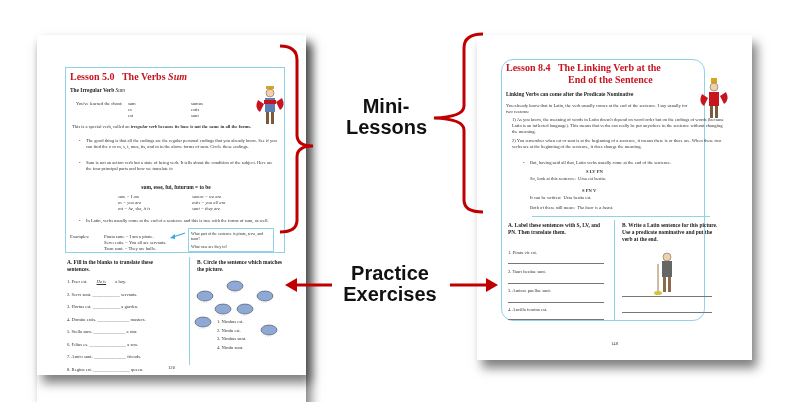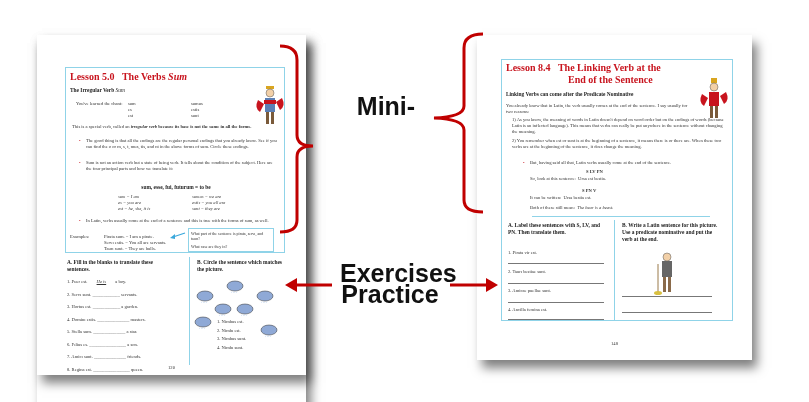--- a/index.html
+++ b/index.html
@@ -6,21 +6,21 @@
   body { width: 809px; height: 402px; background: #fff; position: relative; overflow: hidden; font-family: "DejaVu Serif", serif; }
   .pg { position: absolute; background: #fff; box-shadow: 5px 8px 10px rgba(0,0,0,0.5); overflow: hidden; }
   .lesson-box { position: absolute; border: 1px solid #8fd3e8; }
   .title { color: #c8141e; font-weight: bold; font-family: "Liberation Serif", serif; }
   .tiny { font-size: 4.6px; line-height: 6px; color: #333; font-family: "Liberation Serif", serif; }
   .small { font-size: 5.4px; line-height: 7px; color: #222; font-family: "Liberation Serif", serif; }
   .bold { font-weight: bold; }
   .ital { font-style: italic; }
   .bullet::before { content: "•"; color: #c8141e; position: absolute; left: -7px; }
   .bullet { position: relative; }
-  .label { position: absolute; font-family: "Liberation Sans", sans-serif; font-weight: bold; color: #111; font-size: 25px; line-height: 21px; text-align: center; }
+  .label { position: absolute; font-family: "Liberation Sans", sans-serif; font-weight: bold; color: #111; font-size: 20px; line-height: 21px; text-align: center; }
   .vline { position: absolute; width: 1px; background: #8fd3e8; }
   .hline { position: absolute; height: 1px; background: #8fd3e8; }
   .ansline { position: absolute; height: 1px; background: #777; }
 </style>
 </head>
 <body>
 
 <div class="pg" style="left:37px;top:35px;width:269px;height:511px;">
   <div style="position:absolute;left:0;top:0;width:269px;height:511px;transform:scale(1);"></div>
 </div>
@@ -127,21 +127,21 @@
   <div style="position:absolute;left:180px;top:284px;">
     <div class="tiny" style="height:8.5px;">1. Nimbus est.</div>
     <div class="tiny" style="height:8.5px;">2. Nimbī est.</div>
     <div class="tiny" style="height:8.5px;">3. Nimbus sunt.</div>
     <div class="tiny" style="height:8.5px;">4. Nimbī sunt.</div>
   </div>
   <div class="tiny" style="position:absolute;left:0;top:330px;width:269px;text-align:center;">120</div>
 </div>
 
 <div class="pg" style="left:477px;top:35px;width:275px;height:325px;">
-  <div class="lesson-box" style="left:24px;top:24px;width:232px;height:262px;">
+  <div class="lesson-box" style="left:24px;top:24px;width:204px;height:262px;border-radius:12px;">
     <div class="title" style="position:absolute;left:4px;top:2px;font-size:10px;line-height:12px;">
       <span>Lesson 8.4</span>&nbsp;&nbsp;&nbsp;<span>The Linking Verb at the</span>
       <div style="padding-left:62px;">End of the Sentence</div>
     </div>
     <svg style="position:absolute;left:196px;top:16px;" width="32" height="48" viewBox="0 0 32 48">
       <path d="M4 18 Q0 26 6 30 L10 22 Z" fill="#c8141e"></path>
       <path d="M28 16 Q32 24 26 28 L22 20 Z" fill="#c8141e"></path>
       <rect x="13" y="2" width="6" height="5" fill="#d9a520"></rect>
       <circle cx="16" cy="11" r="4" fill="#f2d0a8" stroke="#555" stroke-width="0.5"></circle>
       <rect x="11" y="16" width="10" height="14" fill="#c8141e"></rect>
@@ -185,24 +185,25 @@
 </div>
 
 <svg style="position:absolute;left:275px;top:40px;" width="50" height="195" viewBox="0 0 50 195">
   <path d="M5 6 Q22 6 22 20 L22 95 Q22 106 38 106 Q22 106 22 117 L22 180 Q22 192 5 192" fill="none" stroke="#c00000" stroke-width="3"></path>
 </svg>
 <svg style="position:absolute;left:428px;top:30px;" width="60" height="185" viewBox="0 0 60 185">
   <path d="M55 4 Q36 4 36 18 L36 76 Q36 87 6 88 Q36 89 36 100 L36 170 Q36 182 55 182" fill="none" stroke="#c00000" stroke-width="3"></path>
 </svg>
 <div class="label" style="left:346px;top:96px;width:80px;">
   <div>Mini-</div>
+  <div>Lessons</div>
 </div>
 <div class="label" style="left:340px;top:263px;width:100px;">
+  <div>Practice</div>
   <div>Exercises</div>
-  <div>Practice</div>
 </div>
 <svg style="position:absolute;left:285px;top:278px;" width="48" height="14" viewBox="0 0 48 14">
   <line x1="10" y1="7" x2="47" y2="7" stroke="#c00000" stroke-width="3"></line>
   <polygon points="0,7 12,0 12,14" fill="#c00000"></polygon>
 </svg>
 <svg style="position:absolute;left:450px;top:278px;" width="48" height="14" viewBox="0 0 48 14">
   <line x1="0" y1="7" x2="37" y2="7" stroke="#c00000" stroke-width="3"></line>
   <polygon points="48,7 36,0 36,14" fill="#c00000"></polygon>
 </svg>
 

